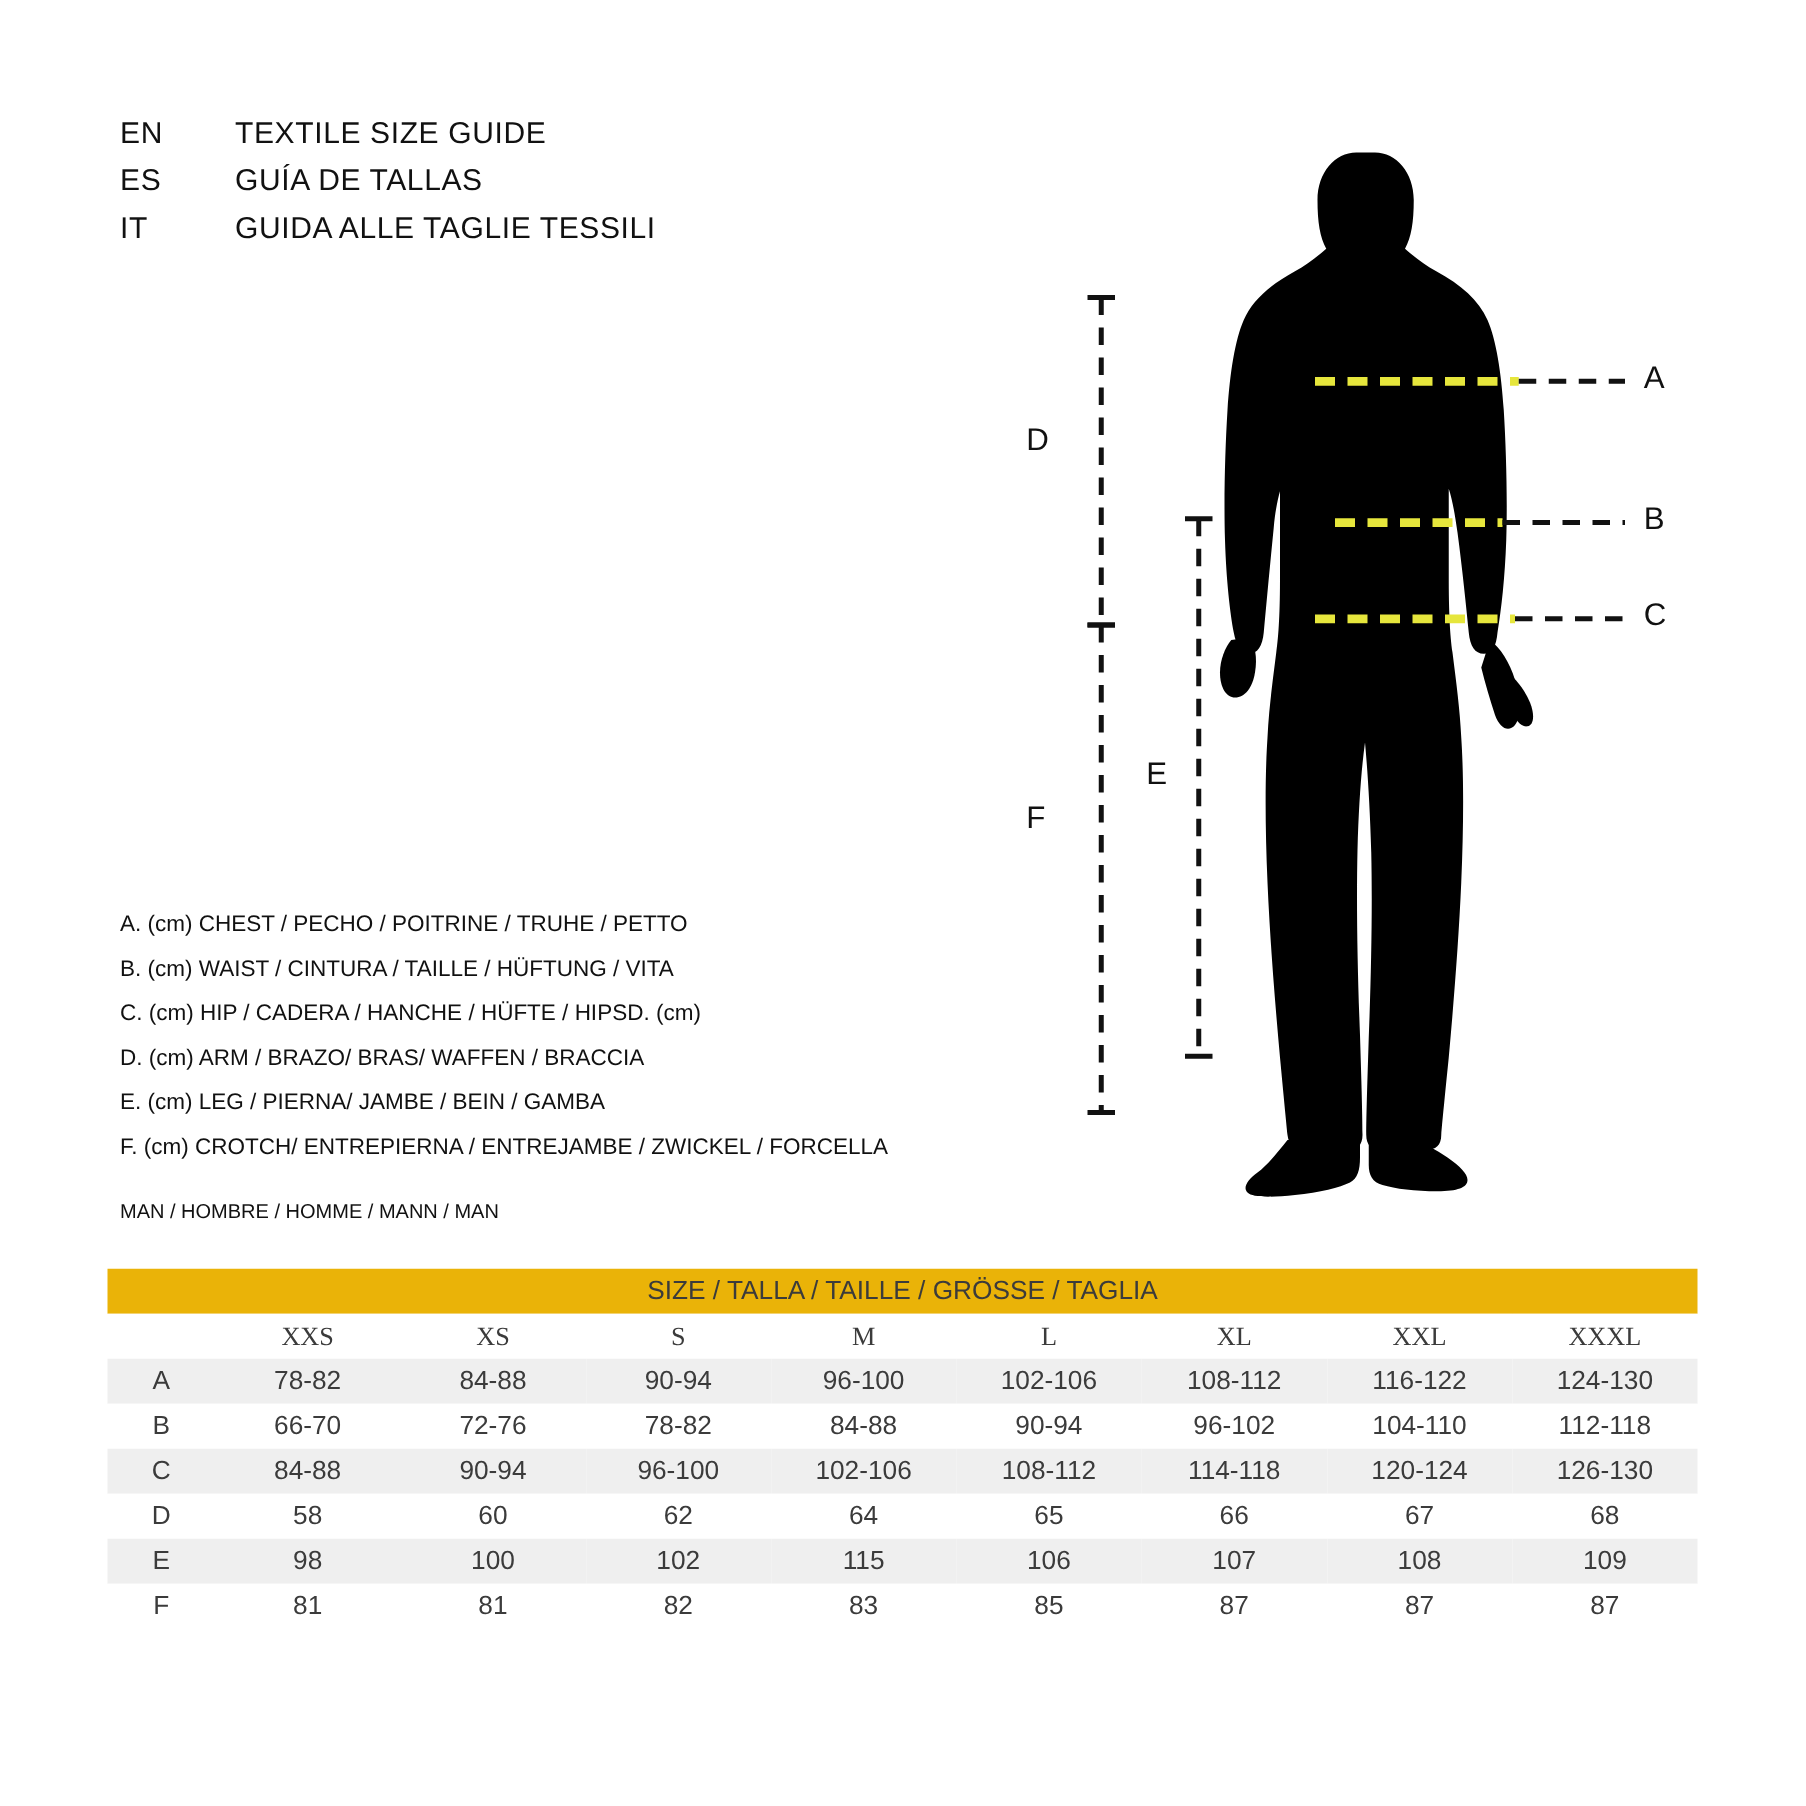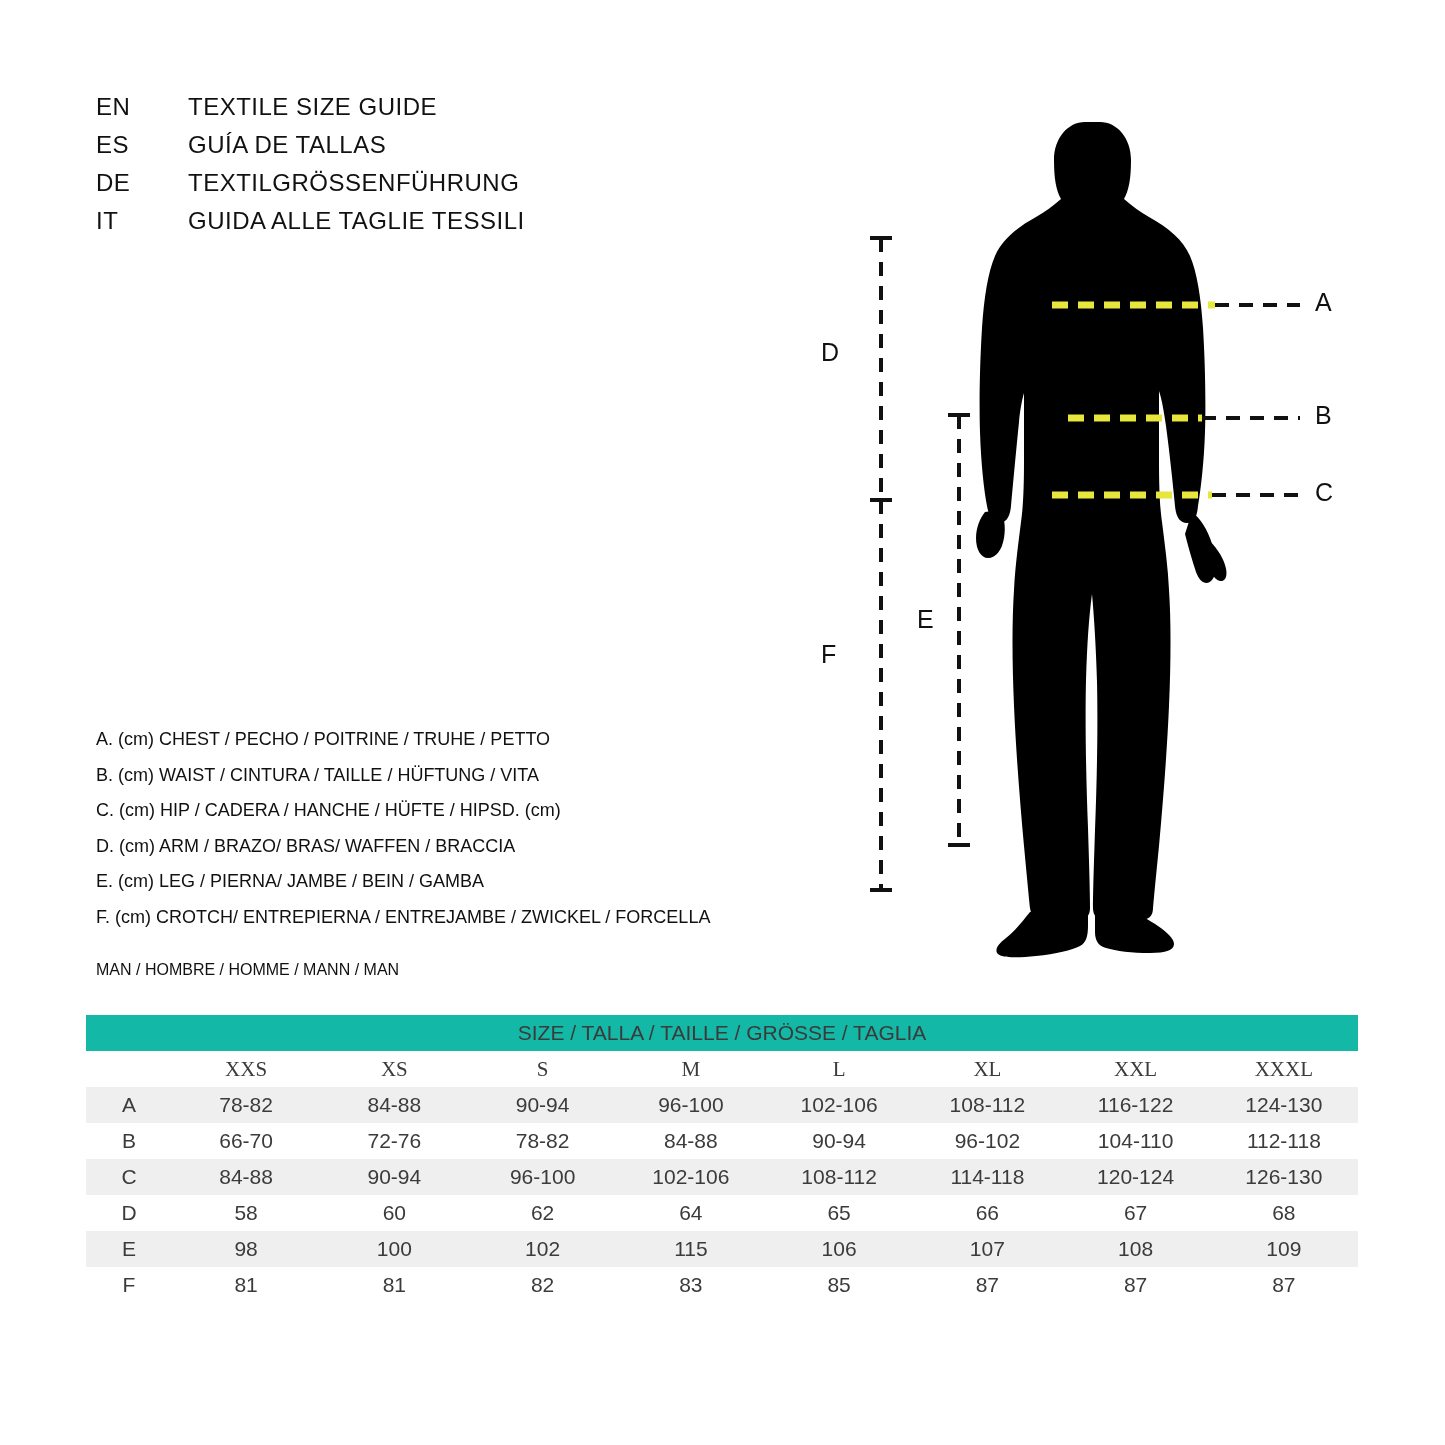--- a/index.html
+++ b/index.html
@@ -76,21 +76,21 @@
   table.size-table td, table.size-table th {
     font-weight: normal;
     font-size: 21px;
     color: #3b3b3b;
     padding: 0;
     height: 36px;
     text-align: center;
     vertical-align: middle;
   }
   .hdr-row td {
-    background: #14b8a6;
+    background: #eab308;
     color: #3b3b3b;
     text-align: left;
     font-size: 21px;
     height: 36px;
     padding-left: 14px;
   }
   .col-row td {
     background: #ffffff;
     height: 38px;
     font-size: 22px;
@@ -131,24 +131,20 @@
 <body>
 
 <div class="titles">
   <div class="title-row">
     <span class="title-lang">EN</span>
     <span class="title-text">TEXTILE SIZE GUIDE</span>
   </div>
   <div class="title-row">
     <span class="title-lang">ES</span>
     <span class="title-text">GUÍA DE TALLAS</span>
-  </div>
-  <div class="title-row">
-    <span class="title-lang">DE</span>
-    <span class="title-text">TEXTILGRÖSSENFÜHRUNG</span>
   </div>
   <div class="title-row">
     <span class="title-lang">IT</span>
     <span class="title-text">GUIDA ALLE TAGLIE TESSILI</span>
   </div>
 </div>
 
 <div class="legend">
   <div class="legend-line">A. (cm) CHEST / PECHO / POITRINE / TRUHE / PETTO</div>
   <div class="legend-line">B. (cm) WAIST / CINTURA / TAILLE / HÜFTUNG / VITA</div>

